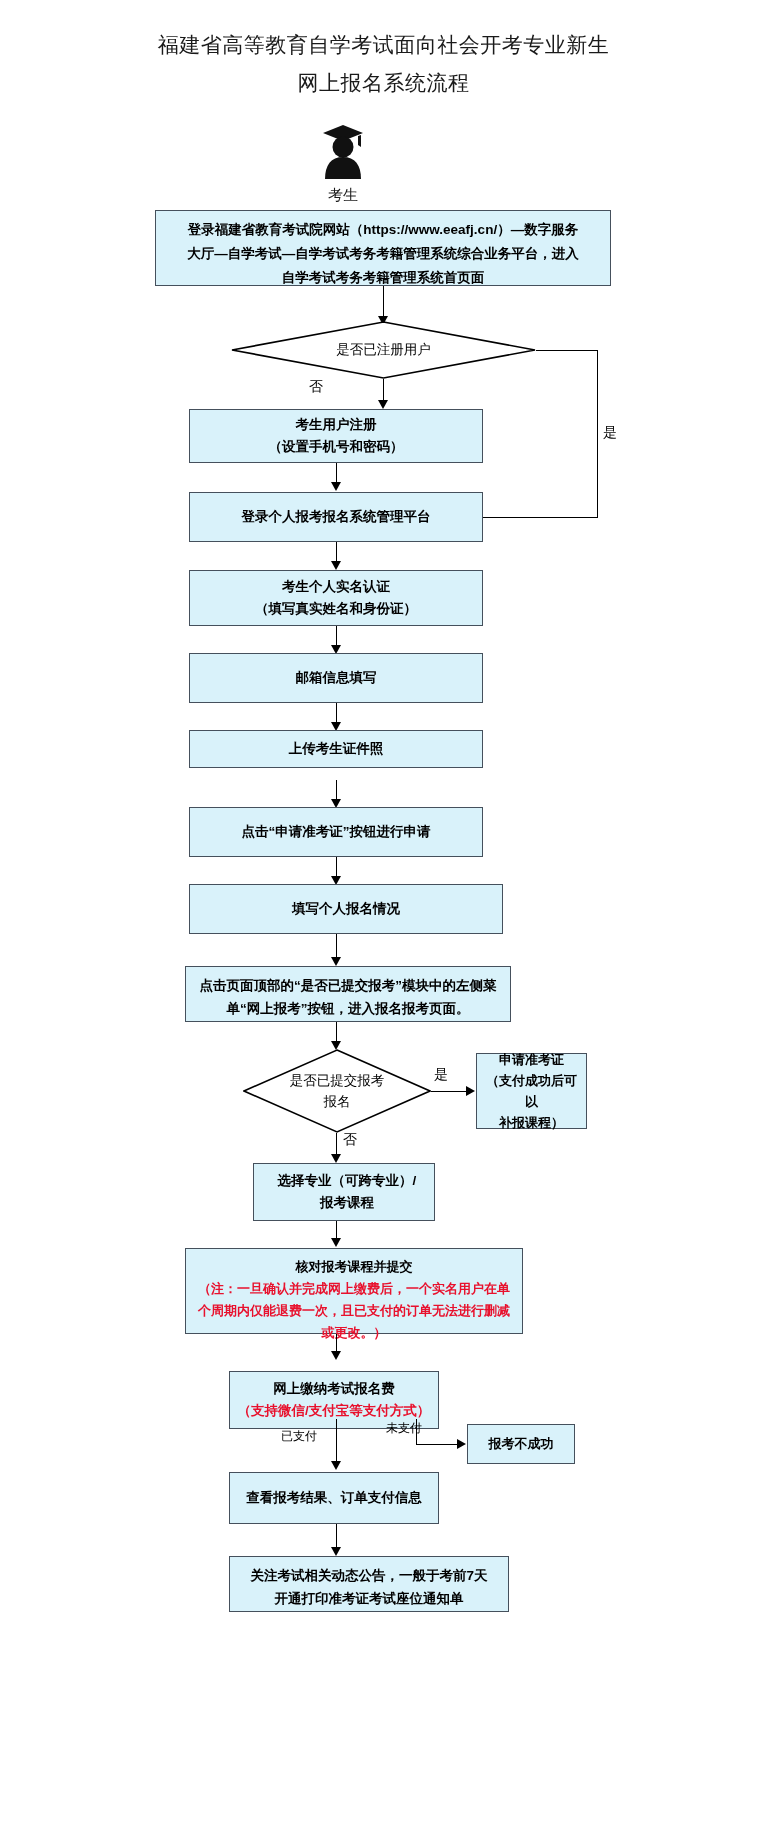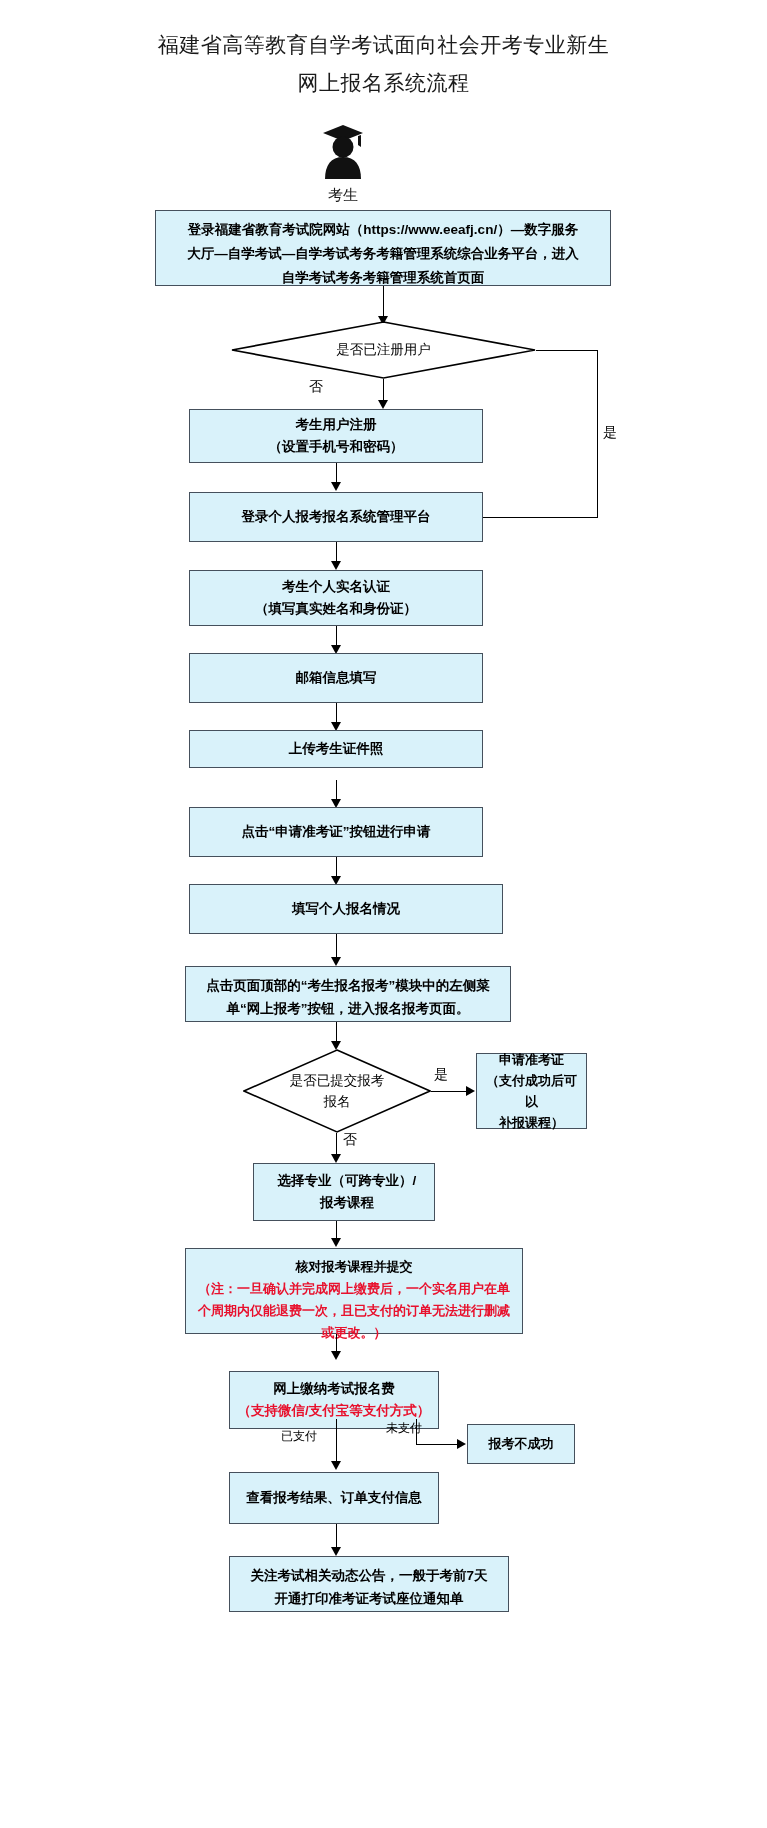--- a/index.html
+++ b/index.html
@@ -243,21 +243,21 @@
   <div class="arrow-down" style="left:330.5px; top:876px;"></div>
 
   <div class="node" style="left:189px; top:844px; width:314px; height:50px;margin-top:40px;">
     <span class="ln">填写个人报名情况</span>
   </div>
 
   <div class="vline" style="left:336px; top:934px; height:26px;"></div>
   <div class="arrow-down" style="left:330.5px; top:957px;"></div>
 
   <div class="node wrap" style="left:185px; top:966px; width:326px; height:56px; line-height:23px;">
-    <span class="ln">点击页面顶部的“考生报名报考”模块中的左侧菜</span>
+    <span class="ln">点击页面顶部的“是否已提交报考”模块中的左侧菜</span>
     <span class="ln">单“网上报考”按钮，进入报名报考页面。</span>
   </div>
 
   <div class="vline" style="left:336px; top:1022px; height:22px;"></div>
   <div class="arrow-down" style="left:330.5px; top:1041px;"></div>
 
   <div class="diamond" style="left:243px; top:1049px; width:188px; height:84px;">
     <svg width="188" height="84" viewBox="0 0 188 84">
       <polygon points="94,1 187,42 94,83 1,42" fill="#ffffff" stroke="#000000" stroke-width="1.6"></polygon>
     </svg>

